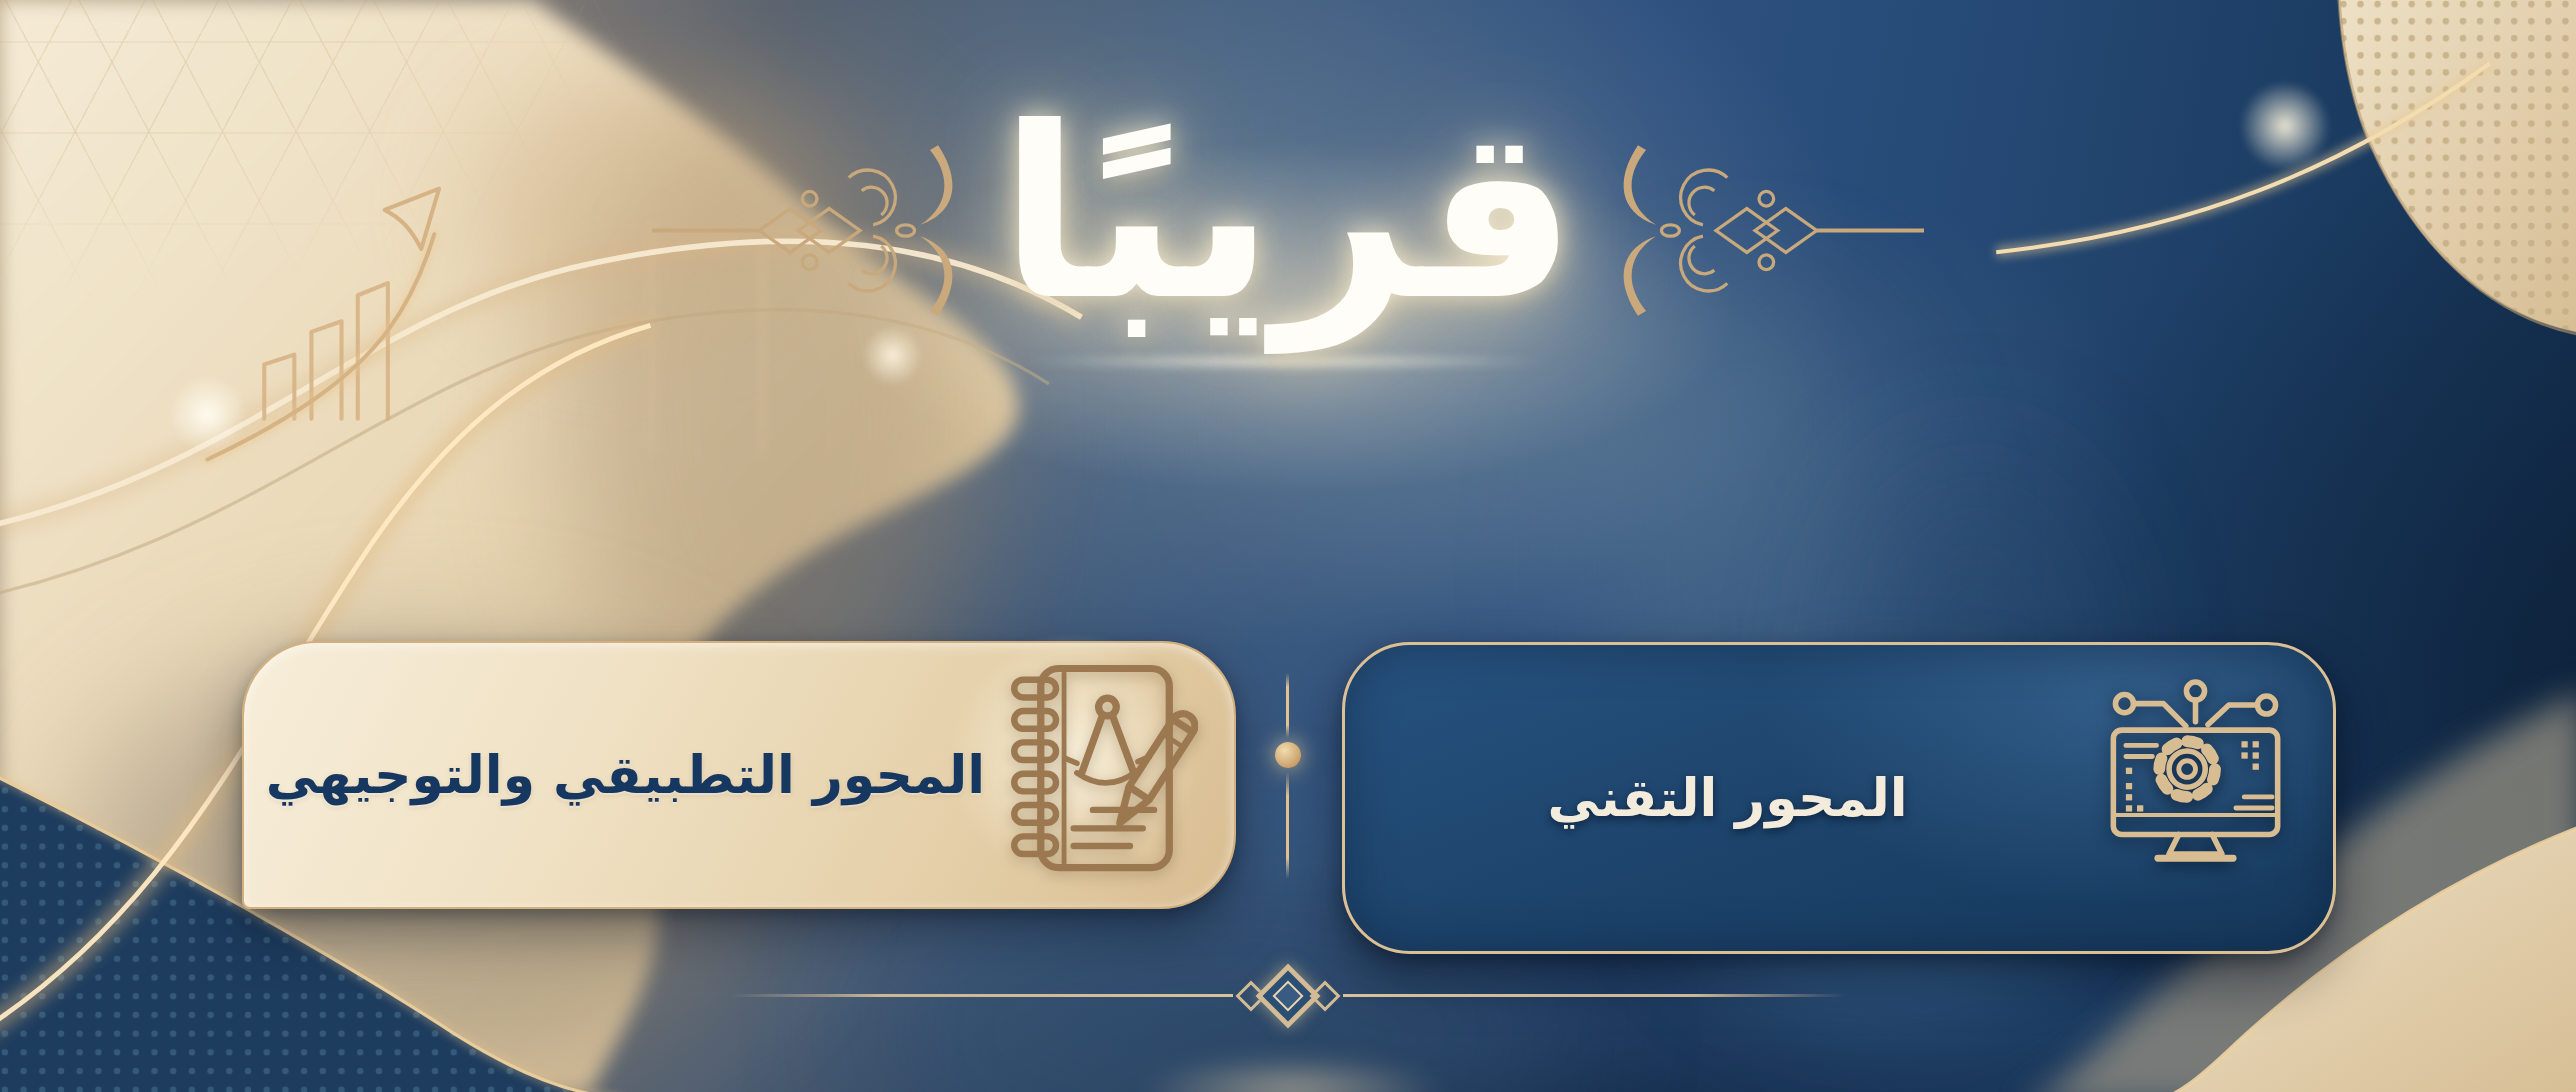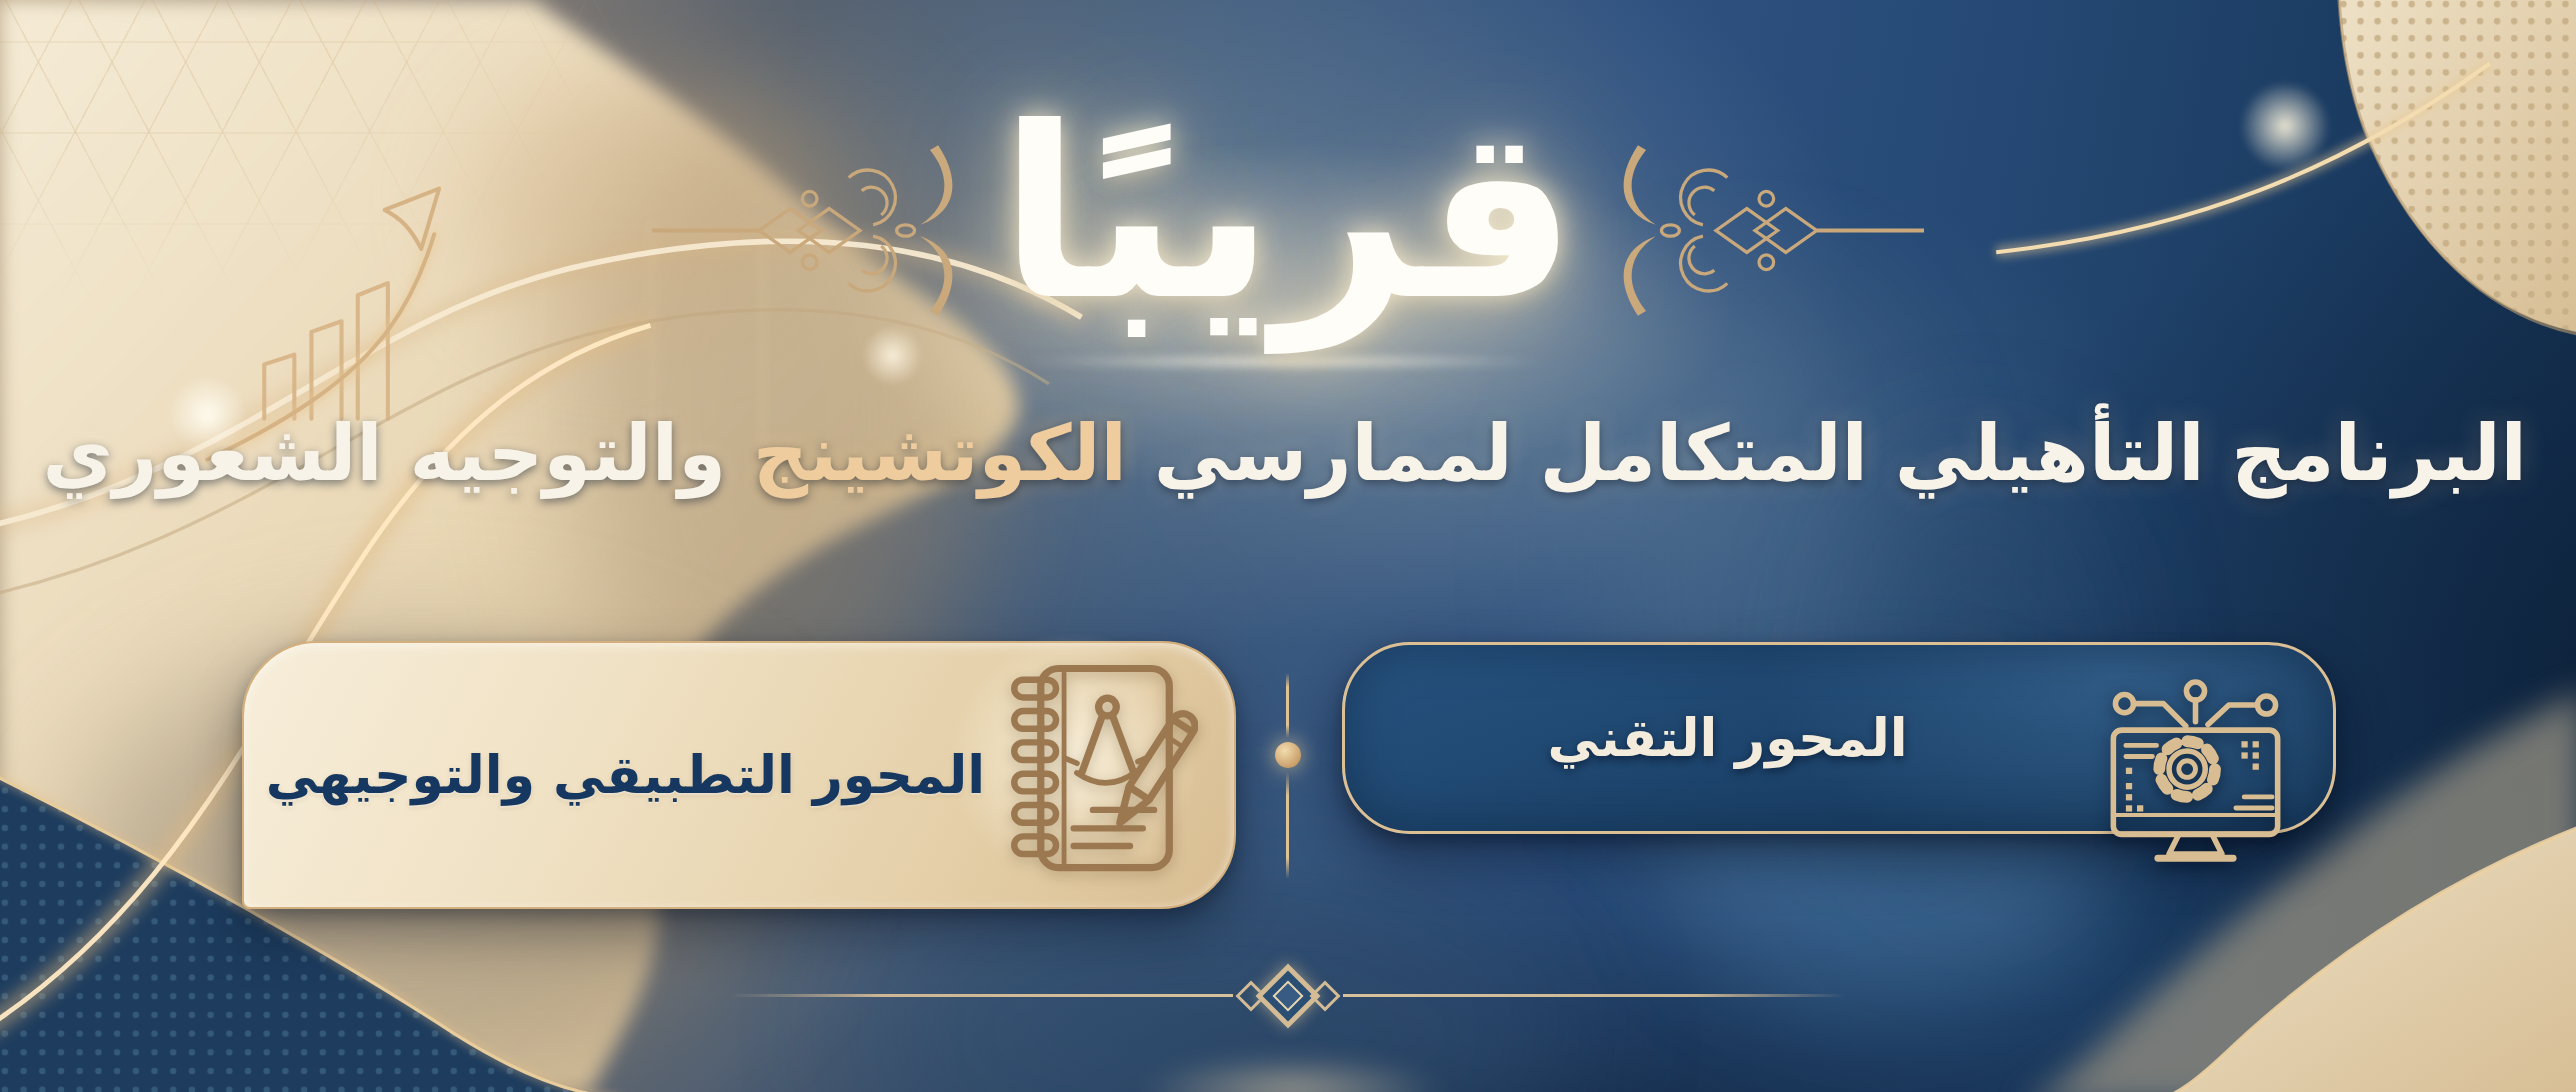--- a/index.html
+++ b/index.html
@@ -63,21 +63,21 @@
   
   .card{box-sizing:border-box;}
   .card-applied{
     left:242px;top:641px;width:994px;height:268px;
     border-radius:75px 75px 75px 8.1px;
     background:linear-gradient(118deg,#f7eeda 0%,#efe0c2 38%,#e4cfa8 72%,#d9bd92 100%);
     border:2.4px solid #d2af7d;
     box-shadow:0 24.4px 52px rgba(5,14,30,.38),0 6.5px 14.6px rgba(5,14,30,.28), inset 0 2.4px 11.4px rgba(255,255,255,.55);
   }
   .card-technical{
-    left:1342px;top:642px;width:994px;height:192px;
+    left:1342px;top:642px;width:994px;height:312px;
     border-radius:68px;
     background:
       radial-gradient(504px 293px at 78% 18%, rgba(74,122,168,.45), rgba(74,122,168,0) 70%),
       linear-gradient(160deg,#27537f 0%,#1d446c 48%,#16395c 100%);
     border:3.3px solid #dcc094;
     box-shadow:0 24.4px 52px rgba(4,12,26,.45),0 6.5px 14.6px rgba(4,12,26,.3), inset 0 0 49px rgba(6,18,36,.35);
   }
   .card-text{
     position:absolute;top:0;bottom:0;display:flex;flex-direction:column;
     justify-content:center;align-items:center;gap:16.3px;direction:rtl;text-align:right;
@@ -249,21 +249,20 @@
       <path d="M 214,115 L 252,88 L 290,115 L 252,142 Z"></path>
       <path d="M 262,115 L 300,88 L 338,115 L 300,142 Z"></path>
       <circle cx="276" cy="76" r="9"></circle>
       <circle cx="276" cy="154" r="9"></circle>
       <ellipse cx="158" cy="115" rx="11" ry="7"></ellipse>
       <path d="M 338,115 L 470,115" stroke-width="5"></path>
     </svg>
   </div>
 
   <h1 class="abs title">قريبًا</h1>
-  <p class="abs subtitle"><span>البرنامج التأهيلي المتكامل لممارسي</span> <span class="hl">الكوتشينج</span> <span>والتوجيه الشعوري</span></p>
 
   <div class="abs card card-applied">
     <div class="icon-wrap applied-icon">
       <div class="icon-glow"></div>
       <svg width="202" height="241" viewBox="0 0 250 300" fill="none" stroke="#9c7850" stroke-width="9" stroke-linecap="round" stroke-linejoin="round">
         <rect x="55" y="28" width="160" height="248" rx="22"></rect>
         <path d="M 84,34 L 84,270" stroke-width="6"></path>
         <g stroke-width="8">
           <rect x="22" y="42" width="52" height="22" rx="11"></rect>
           <rect x="22" y="81" width="52" height="22" rx="11"></rect>

